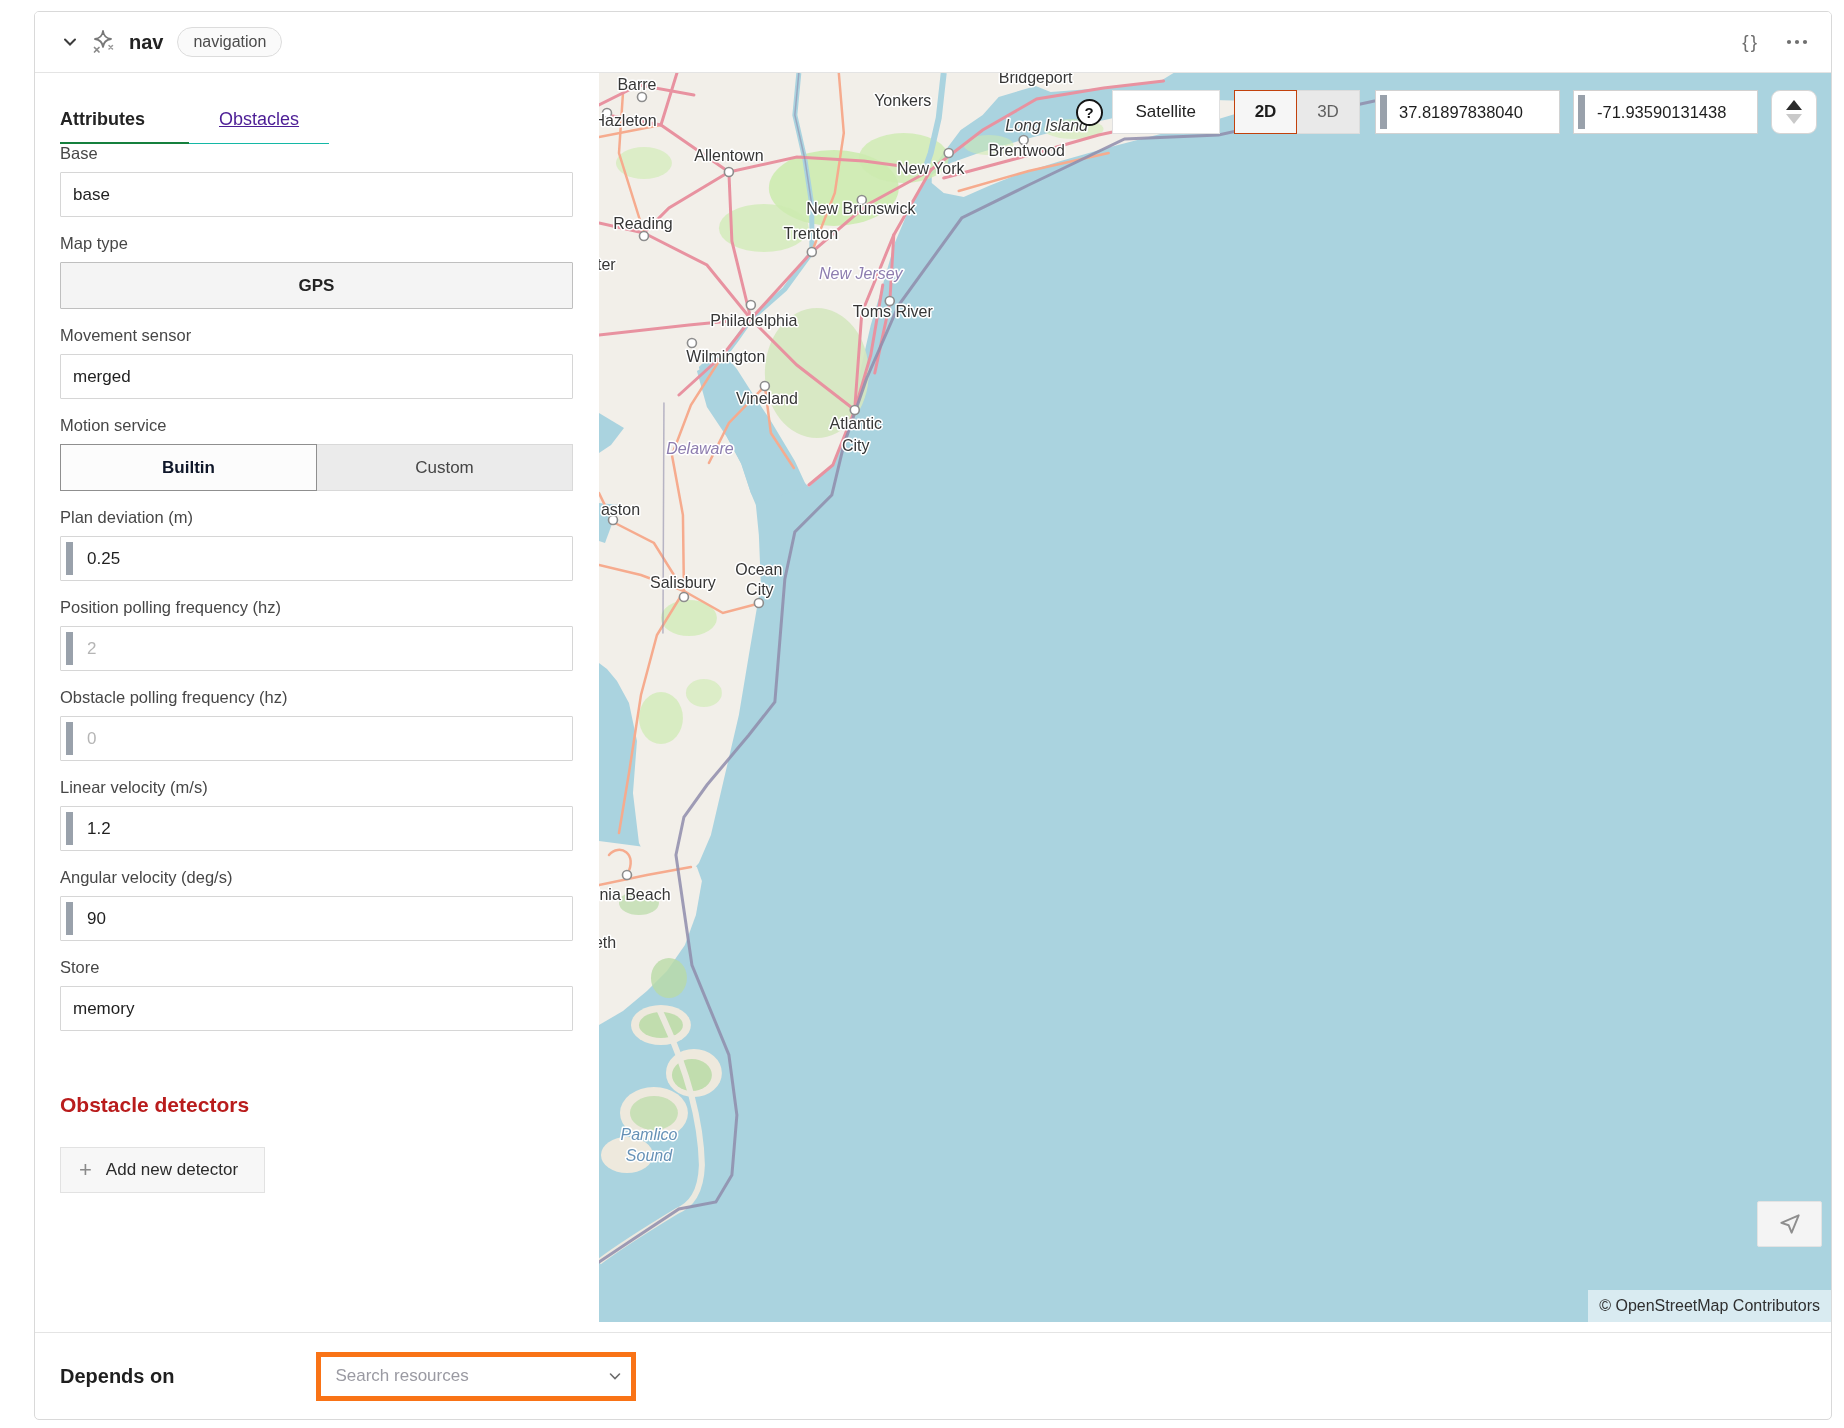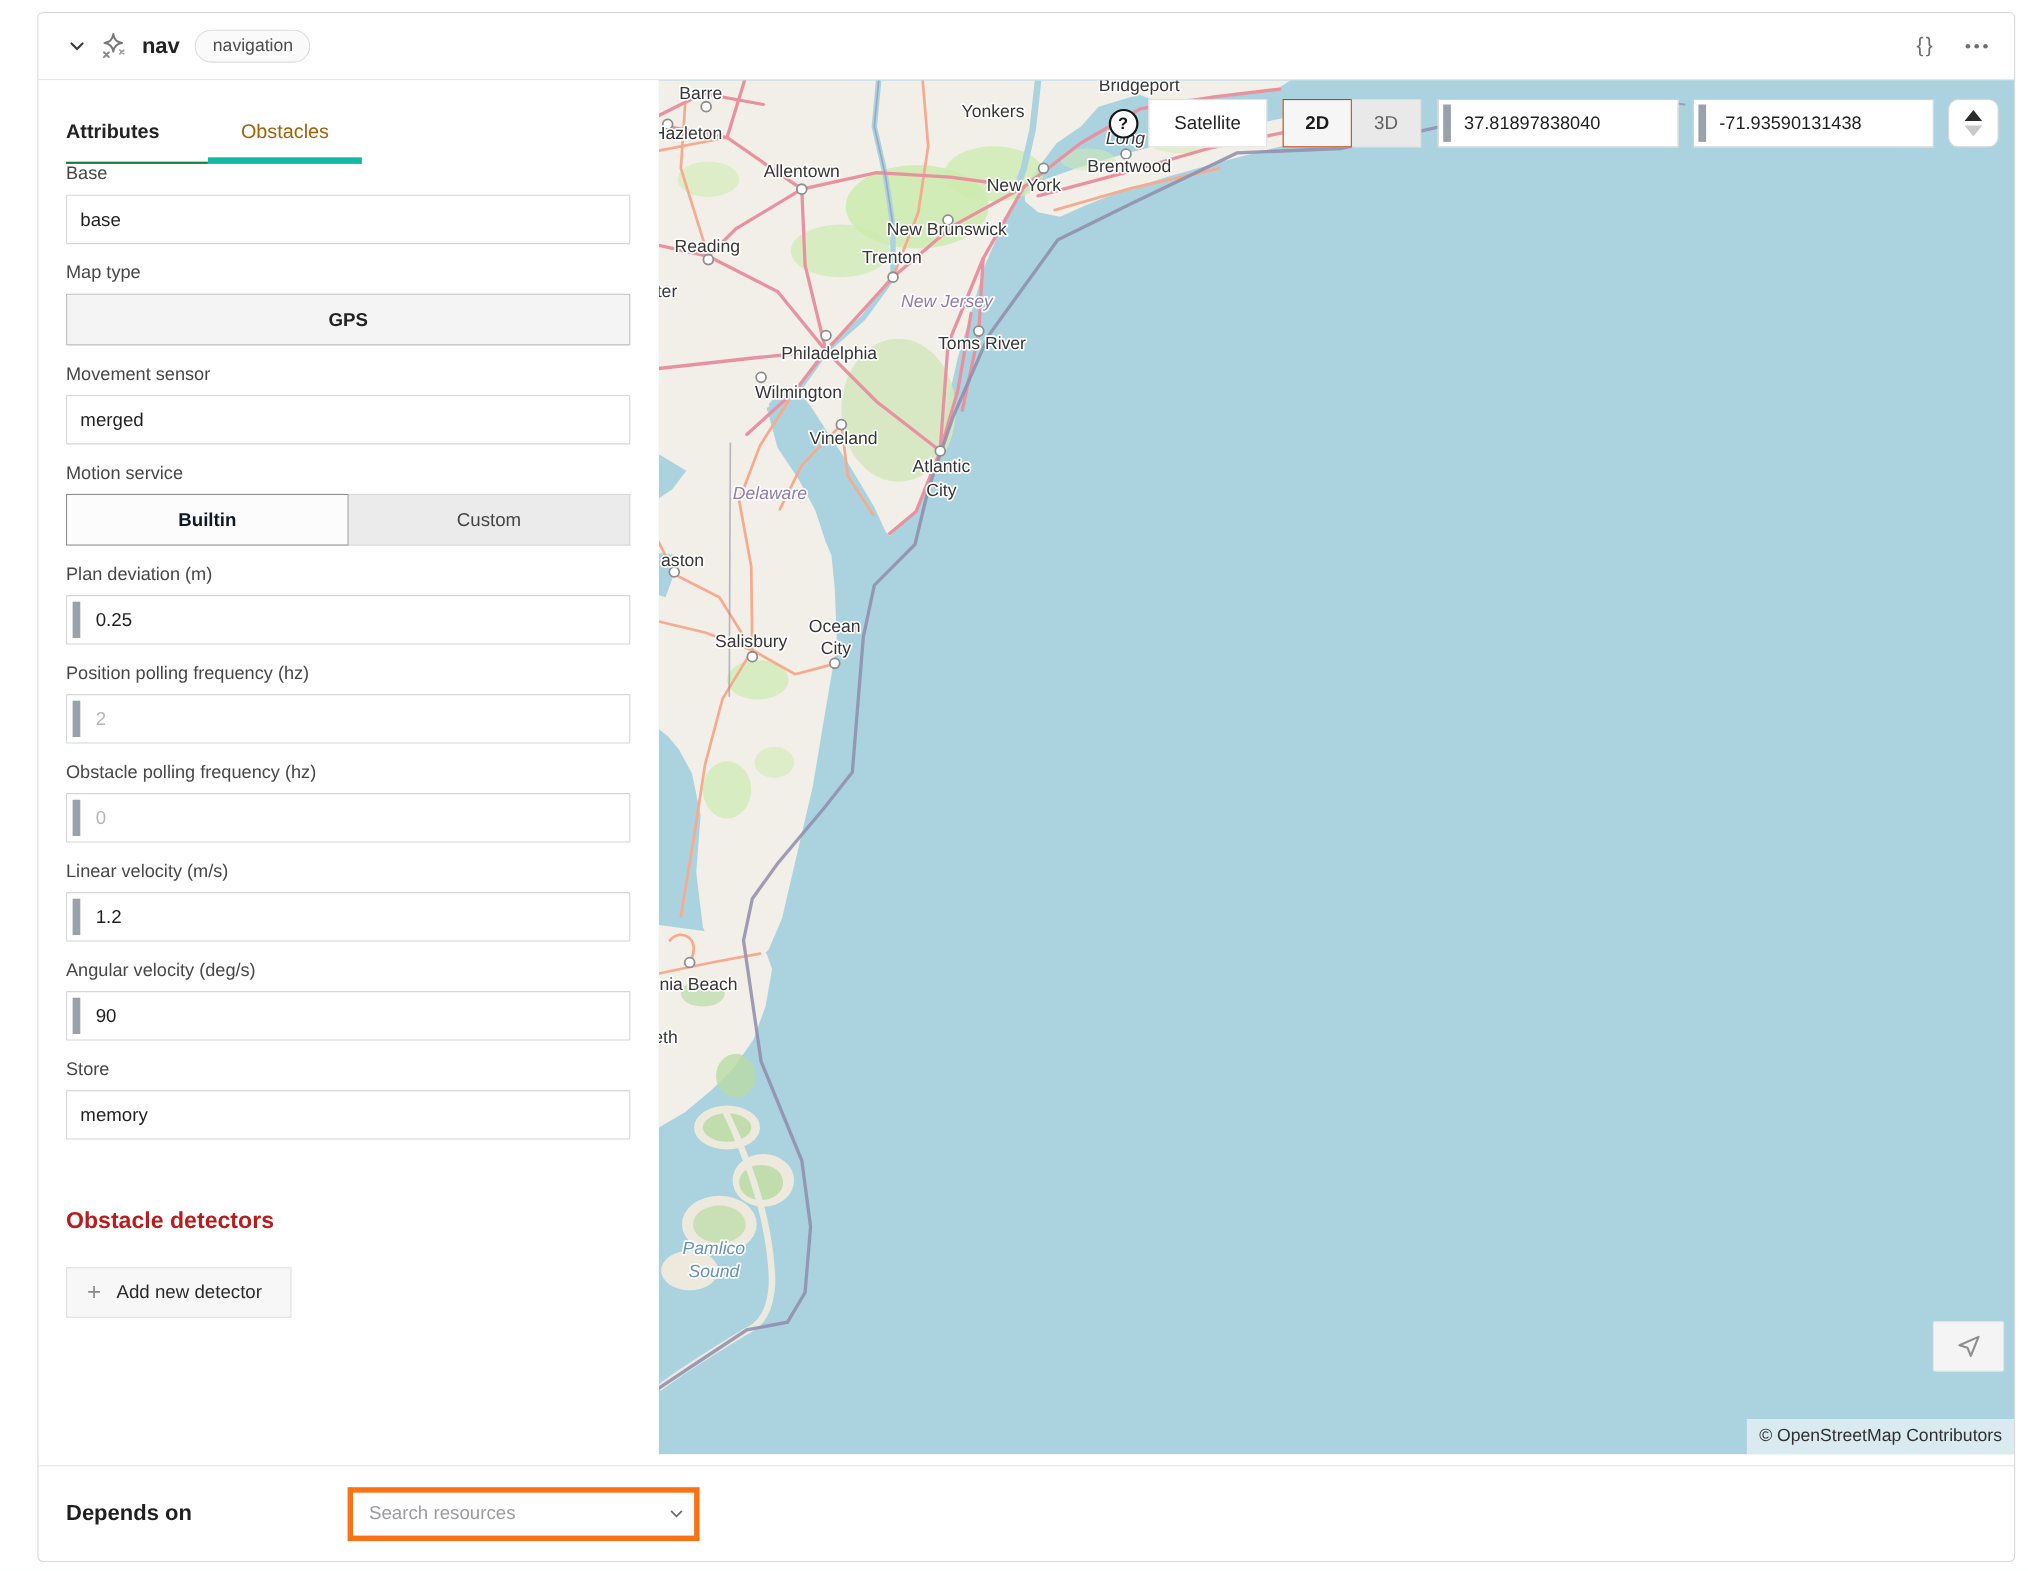--- a/index.html
+++ b/index.html
@@ -23,21 +23,21 @@
                 font-family:"Liberation Sans", sans-serif; letter-spacing:2px; }
   .dots-btn { background:none; border:none; cursor:pointer; display:flex; }
 
   
   .card-body { display:flex; height:1249px; }
   .left-panel { width:564px; min-width:564px; padding:30px 26px 0 25px; background:#fff; }
 
   .tabs { display:flex; }
   .tab { font-size:18px; padding:6px 4px 12px; cursor:pointer; }
   .tab.active { font-weight:700; color:#232323; border-bottom:2px solid #15803d; padding-right:44px; padding-left:0; }
-  .tab.inactive { color:#a16207; border-bottom:6px solid #14b8a6; padding:6px 30px 13px 30px; }
+  .tab.inactive { color:#4c1d95; border-bottom:1px solid #14b8a6; padding:6px 30px 13px 30px;text-decoration:underline; }
 
   .field { margin-top:0; margin-bottom:17px; }
   .field:first-of-type { margin-top:28px; }
   .field-label { display:block; font-size:16.5px; color:#474747; margin-bottom:9px; }
   .txt-input, .num-input { width:100%; height:45px; border:1px solid #d6d6d6; background:#fff;
       font-size:17px; color:#1f1f1f; padding:0 12px; font-family:"Liberation Sans", sans-serif; border-radius:1px; }
   .numwrap { position:relative; }
   .numwrap .bar { position:absolute; left:6px; top:6px; bottom:6px; width:7px; background:#99a1ab; }
   .numwrap .num-input { padding-left:26px; }
   .num-input::placeholder { color:#b5b5b5; }
@@ -70,21 +70,21 @@
   .help-btn { width:27px; height:27px; border-radius:50%; background:#ffffff; border:2.5px solid #151515;
               color:#151515; font-size:15px; font-weight:700; display:flex; align-items:center;
               justify-content:center; cursor:pointer; margin-right:9px; font-family:"Liberation Sans", sans-serif; }
   .sat-btn { height:44px; padding:0 23px; background:#fff; border:1px solid #e0e0e0; font-size:17px;
              color:#232323; cursor:pointer; margin-right:14px; font-family:"Liberation Sans", sans-serif; }
   .dim-seg { display:flex; height:44px; margin-right:15px; }
   .dim-btn { width:63px; font-size:17px; cursor:pointer; font-family:"Liberation Sans", sans-serif; }
   .dim-btn.active { background:#f6f6f6; border:1px solid #c2410c; font-weight:700; color:#1d1d1d; }
   .dim-btn.idle { background:#e9e9e9; border:1px solid #dcdcdc; border-left:none; color:#5f5f5f; }
   .coordwrap { position:relative; margin-right:13px; }
-  .coord-input { width:219px; height:44px; border:1px solid #d2d2d2; background:#fff; font-size:16.5px;
+  .coord-input { width:185px; height:44px; border:1px solid #d2d2d2; background:#fff; font-size:16.5px;
                  color:#1d1d1d; padding:0 4px 0 23px; font-family:"Liberation Sans", sans-serif; }
   .coordwrap .bar { position:absolute; left:5px; top:5px; bottom:5px; width:7px; background:#99a1ab; }
   .stepper { width:46px; height:44px; background:#fff; border:1px solid #d6d6d6; border-radius:9px;
              display:flex; flex-direction:column; align-items:center; justify-content:center; gap:4px; cursor:pointer; }
   .tri-up { width:0; height:0; border-left:8px solid transparent; border-right:8px solid transparent;
             border-bottom:10px solid #2b2b2b; }
   .tri-down { width:0; height:0; border-left:8px solid transparent; border-right:8px solid transparent;
               border-top:10px solid #c9c9c9; }
 
   .locate-btn { position:absolute; right:9px; bottom:75px; width:65px; height:46px; background:#f4f4f4;

